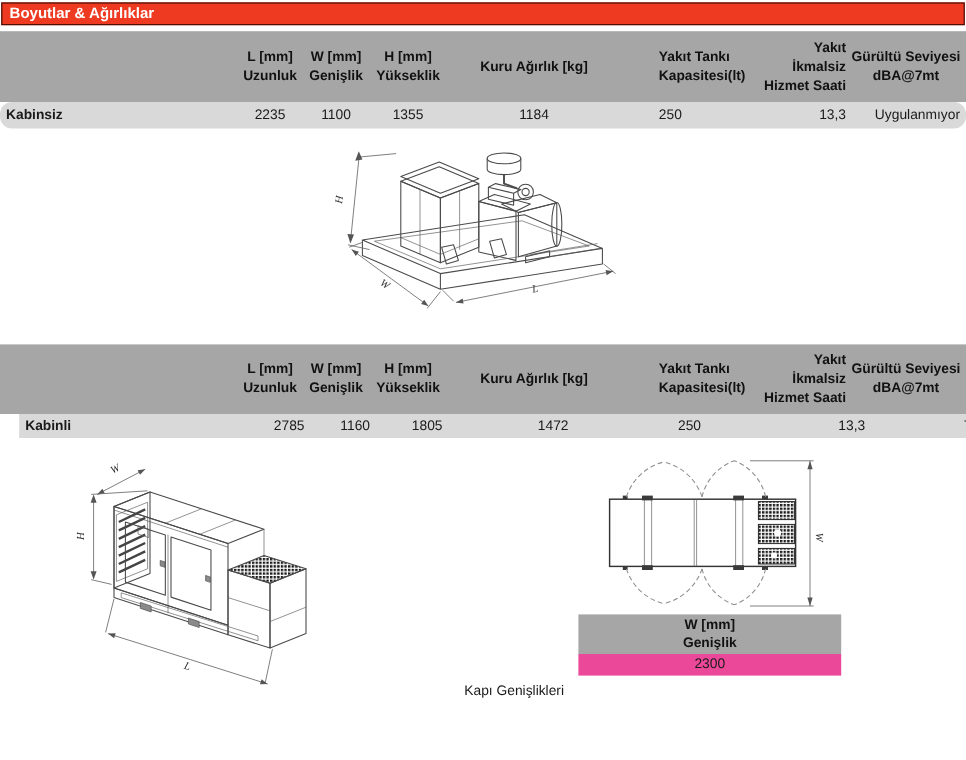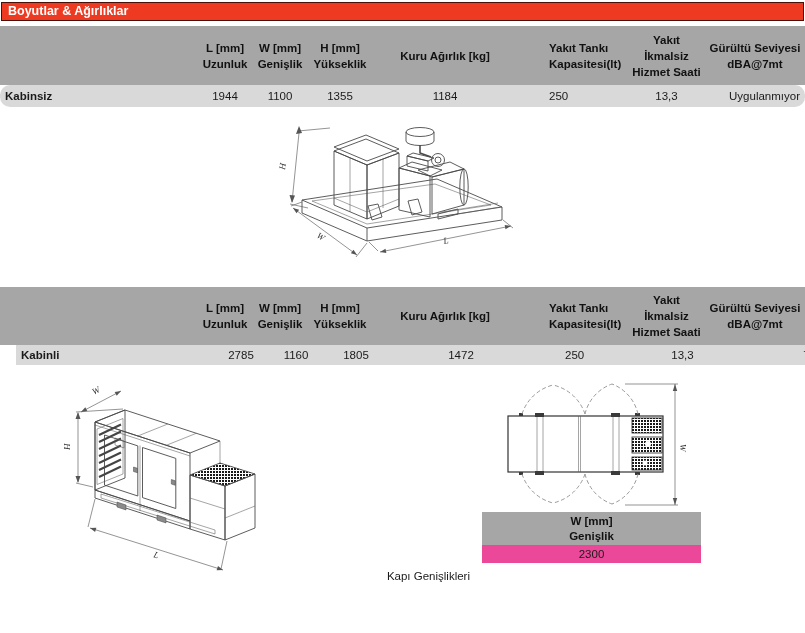--- a/index.html
+++ b/index.html
@@ -21,21 +21,21 @@
   .trow{background:#d9d9d9;align-items:center;font-size:11.5px;}
   .cell{box-sizing:border-box;}
   .thead .cell{
     display:flex;flex-direction:column;justify-content:center;
     font-weight:bold;font-size:11.5px;line-height:16px;color:#111;
   }
   .w0{width:195px}.w1{width:60px}.w2{width:50px}.w3{width:70px}
   .w4{width:140px}.w5{width:110px}.w6{width:80px}.w7{width:100px}
   .tc{text-align:center}
   .pl-tank{padding-left:34px;text-align:left}
-  .pl-srv{padding-left:3px;text-align:center}
+  .pl-srv{padding-left:3px;text-align:right}
   .tr{text-align:right;padding-right:5px}
   .rowlabel{font-weight:bold;padding-left:5px}
   
   .door-head{
     position:absolute;left:482px;top:512px;width:219px;height:33px;
     background:#a6a6a6;display:flex;flex-direction:column;justify-content:center;
     font-weight:bold;font-size:11.5px;line-height:15px;text-align:center;color:#111;
   }
   .door-val{
     position:absolute;left:482px;top:545px;width:219px;height:18px;
@@ -94,21 +94,21 @@
     <span>Hizmet Saati</span>
   </div>
   <div class="cell w7 tc">
     <span>Gürültü Seviyesi</span>
     <span>dBA@7mt</span>
   </div>
 </div>
 
 <div class="trow" style="top:85px;height:22px;border-radius:10px;">
   <div class="cell w0 rowlabel">Kabinsiz</div>
-  <div class="cell w1 tc">1944</div>
+  <div class="cell w1 tc">2235</div>
   <div class="cell w2 tc">1100</div>
   <div class="cell w3 tc">1355</div>
   <div class="cell w4 tc">1184</div>
   <div class="cell w5 pl-tank">250</div>
   <div class="cell w6 pl-srv">13,3</div>
   <div class="cell w7 tr">Uygulanmıyor</div>
 </div>
 
 <svg class="drawing" style="left:272px;top:108px;" width="250" height="165" viewBox="0 0 250 165">
   <g>

